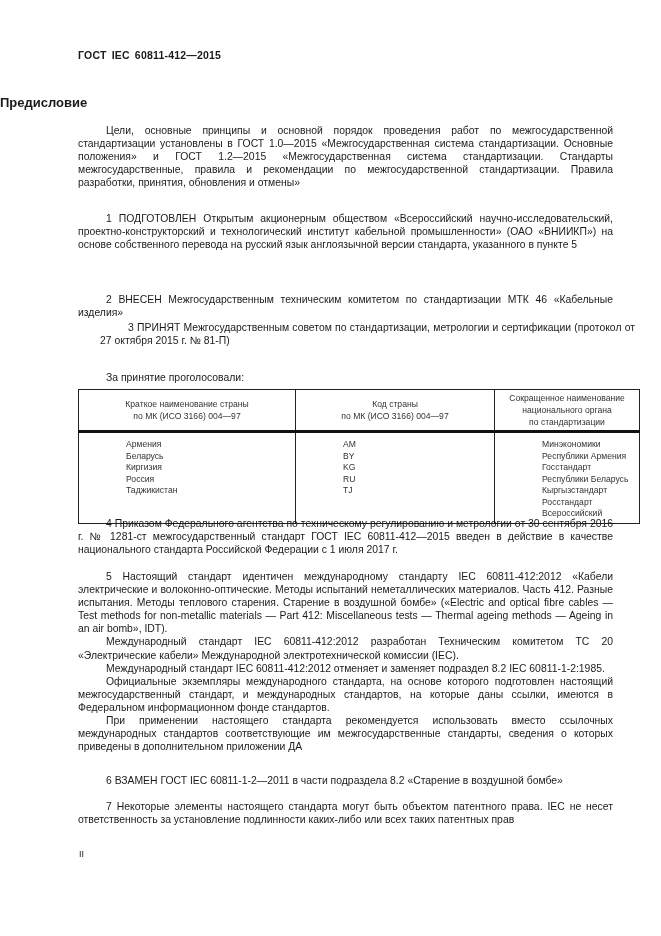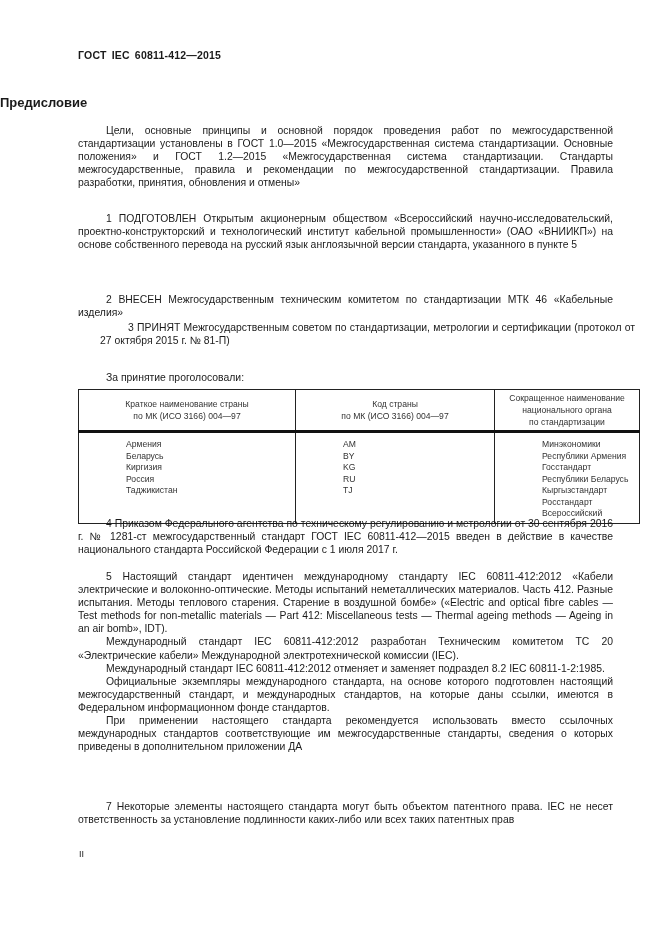--- a/index.html
+++ b/index.html
@@ -98,19 +98,22 @@
   </div>
 
   <div class="blk" style="top:570px;">
     <p>5 Настоящий стандарт идентичен международному стандарту IEC 60811-412:2012 «Кабели электрические и волоконно-оптические. Методы испытаний неметаллических материалов. Часть 412. Разные испытания. Методы теплового старения. Старение в воздушной бомбе» («Electric and optical fibre cables — Test methods for non-metallic materials — Part 412: Miscellaneous tests — Thermal ageing methods — Ageing in an air bomb», IDT).</p>
     <p>Международный стандарт IEC 60811-412:2012 разработан Техническим комитетом ТС 20 «Электрические кабели» Международной электротехнической комиссии (IEC).</p>
     <p>Международный стандарт IEC 60811-412:2012 отменяет и заменяет подраздел 8.2 IEC 60811-1-2:1985.</p>
     <p>Официальные экземпляры международного стандарта, на основе которого подготовлен настоящий межгосударственный стандарт, и международных стандартов, на которые даны ссылки, имеются в Федеральном информационном фонде стандартов.</p>
     <p>При применении настоящего стандарта рекомендуется использовать вместо ссылочных международных стандартов соответствующие им межгосударственные стандарты, сведения о которых приведены в дополнительном приложении ДА</p>
   </div>
 
+  <div class="blk" style="top:774px;">
+    <p>6 ВЗАМЕН ГОСТ IEC 60811-1-2—2011 в части подраздела 8.2 «Старение в воздушной бомбе»</p>
+  </div>
 
   <div class="blk" style="top:800px;">
     <p>7 Некоторые элементы настоящего стандарта могут быть объектом патентного права. IEC не несет ответственность за установление подлинности каких-либо или всех таких патентных прав</p>
   </div>
 
   <div class="pgnum">II</div>
 </div>
 
 </body></html>

